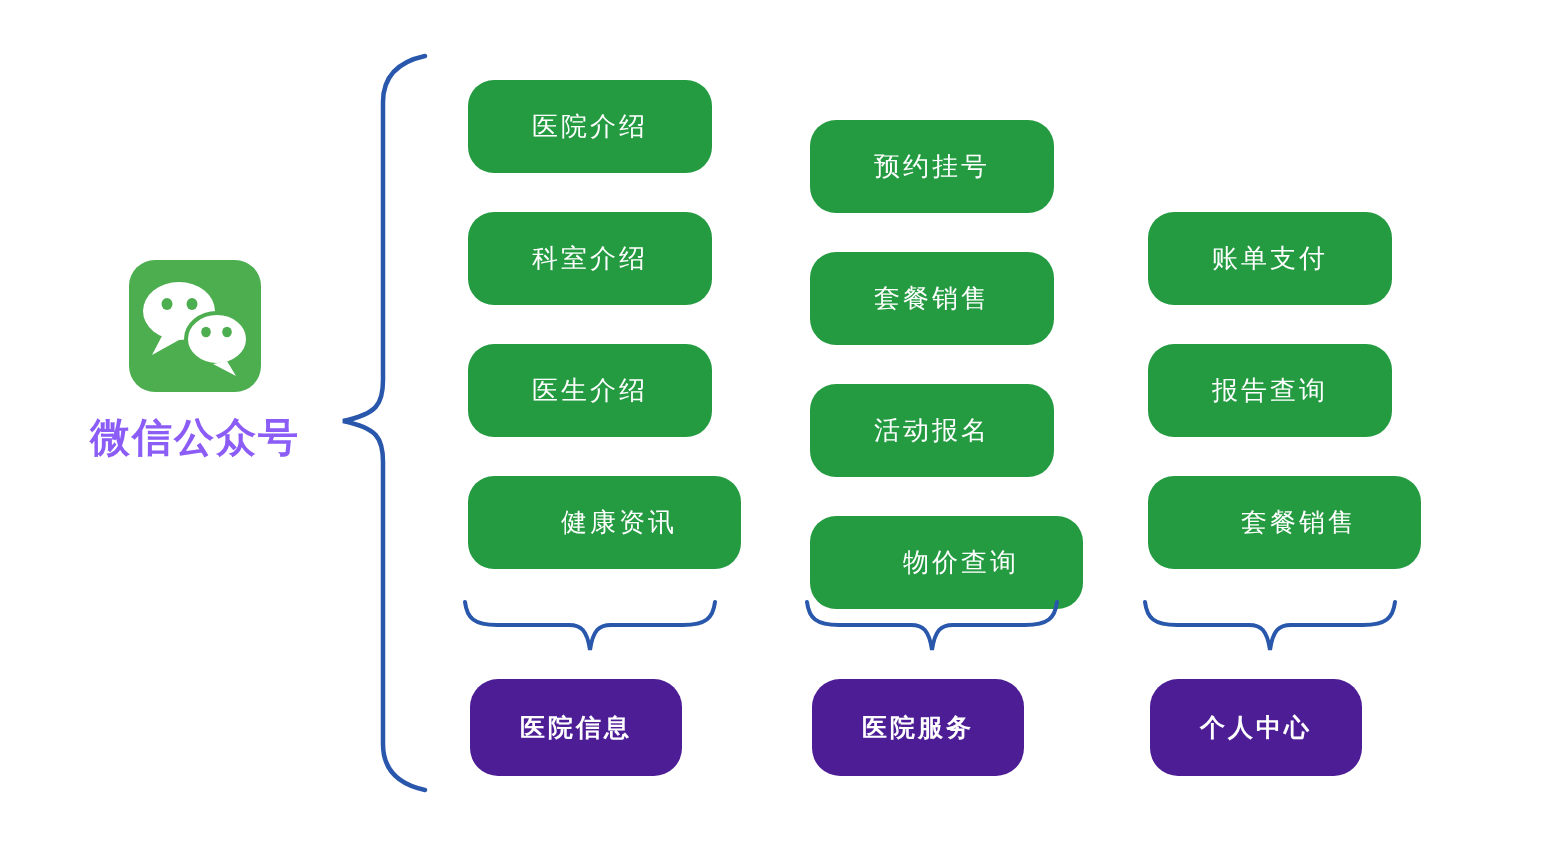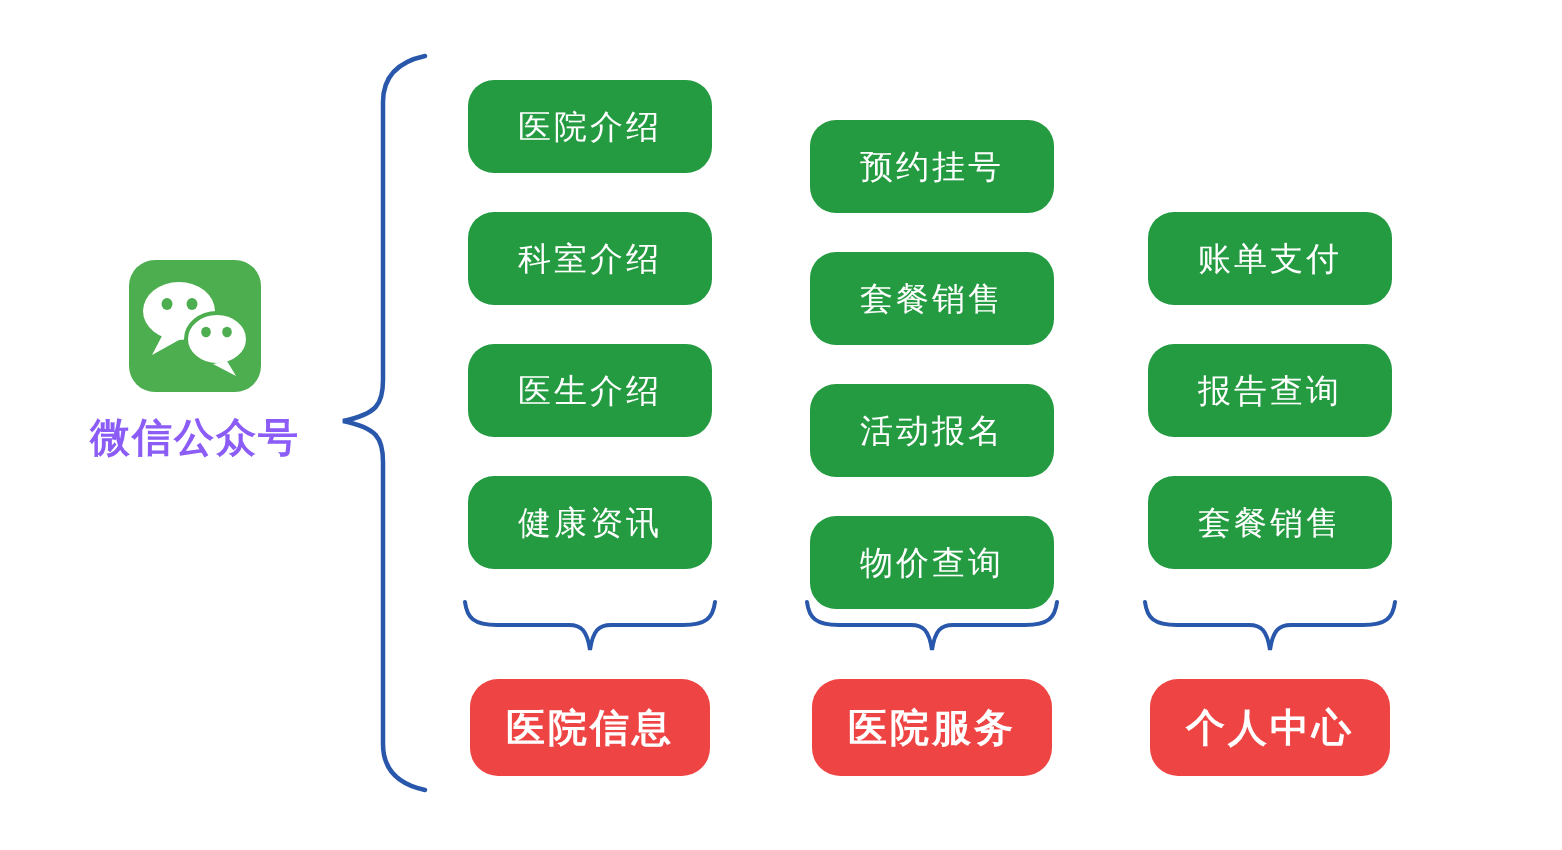--- a/index.html
+++ b/index.html
@@ -37,53 +37,53 @@
   .main-brace, .under-brace {
     position: absolute;
   }
   .gnode {
     position: absolute;
     width: 244px;
     height: 93px;
     background: #249b41;
     border-radius: 26px;
     color: #ffffff;
-    font-size: 33px;
+    font-size: 26px;
     line-height: 93px;
     text-align: center;
     letter-spacing: 3px;
     white-space: nowrap;
   }
   .bnode {
     position: absolute;
-    width: 240px;
+    width: 212px;
     height: 97px;
-    background: #ef4444;
+    background: #4c1d95;
     border-radius: 28px;
     color: #ffffff;
-    font-size: 39px;
+    font-size: 25px;
     font-weight: 600;
     line-height: 97px;
     text-align: center;
     letter-spacing: 3px;
     top: 679px;
     white-space: nowrap;
   }
   
   .col0 { left: 468px; }
   .col1 { left: 810px; margin-top: 40px; }
   .col2 { left: 1148px; }
   .bcol0 { left: 470px; }
   .bcol1 { left: 812px; }
   .bcol2 { left: 1150px; }
   
   .row0 { top: 80px; }
   .row1 { top: 212px; }
   .row2 { top: 344px; }
-  .row3 { top: 476px; }
+  .row3 { top: 476px; padding-left: 29px; }
   .ub0 { left: 461px; }
   .ub1 { left: 803px; }
   .ub2 { left: 1141px; }
   .under-brace { top: 598px; }
 </style>
 </head>
 <body>
 
 <div class="canvas">
 

